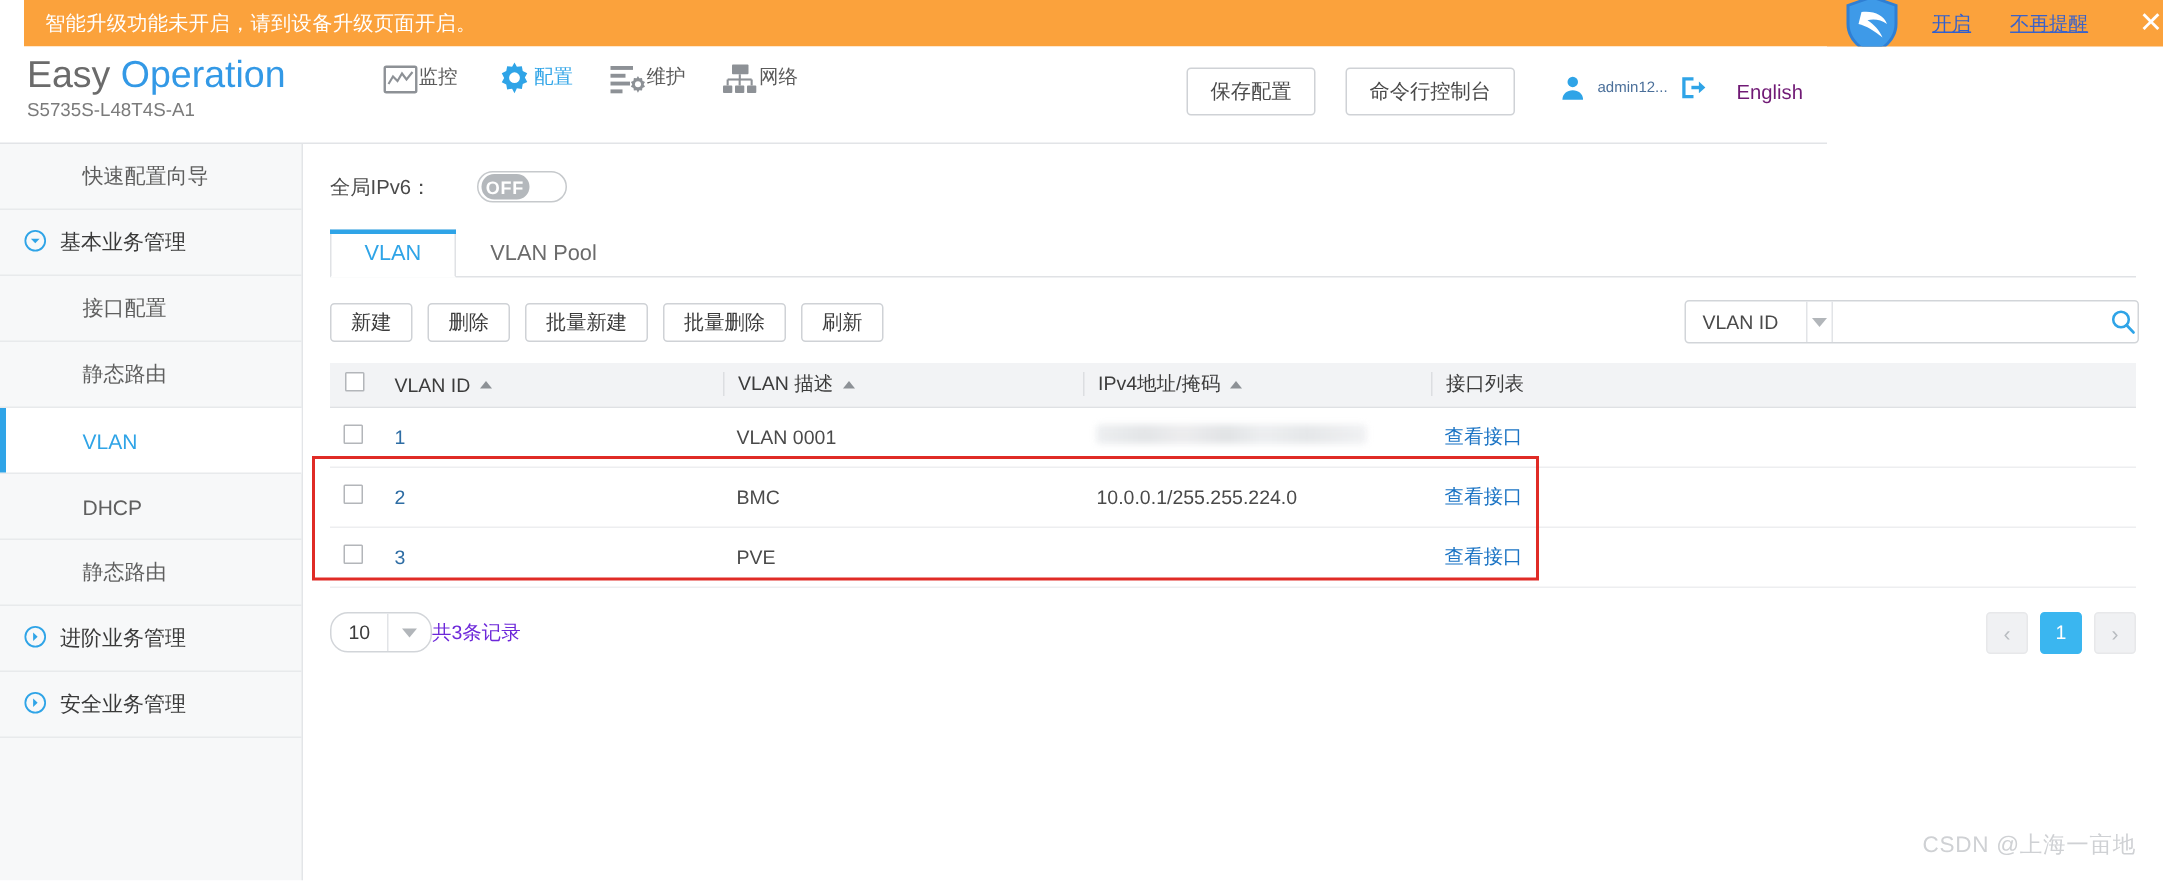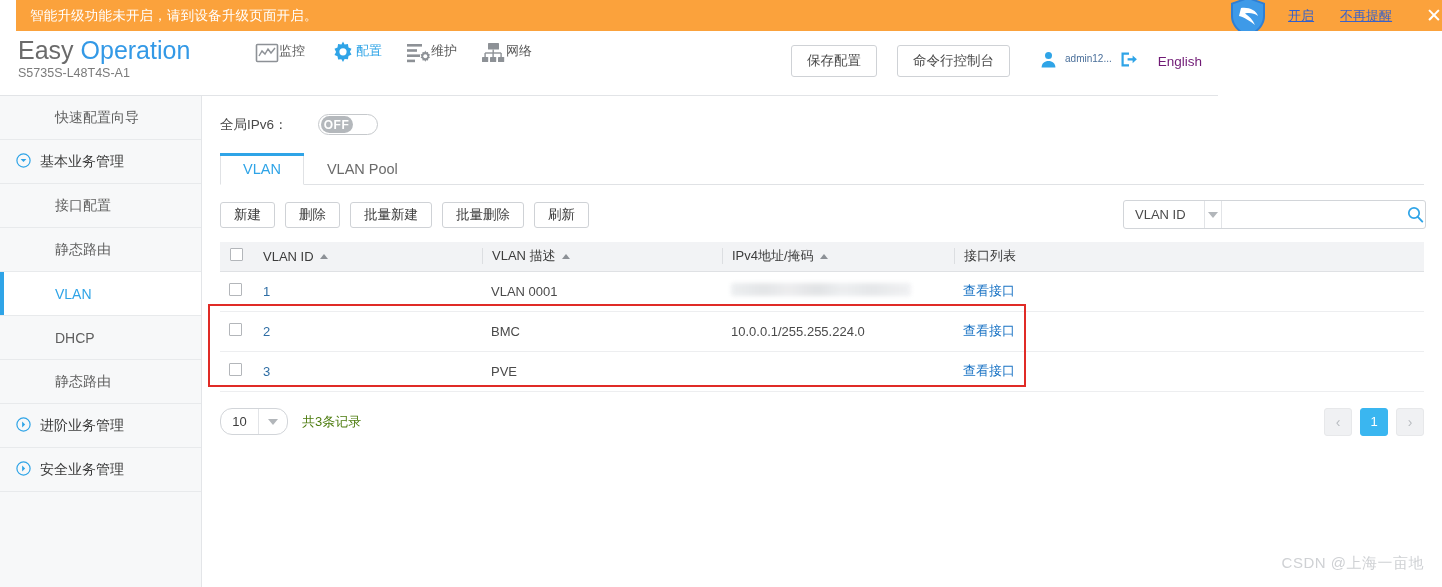--- a/index.html
+++ b/index.html
@@ -196,21 +196,21 @@
     display:flex; align-items:center; height:27px; border:1px solid #d2d5d9;
     border-radius:12px; background:#fff; cursor:pointer;
   }
   .page-size .val { width:37px; text-align:center; font-size:13px; color:#3c3c3c; }
   .page-size .sep { width:1px; height:25px; background:#e2e4e7; }
   .page-size .cr { width:28px; display:flex; align-items:center; justify-content:center; }
   .page-size .cr i {
     border-left:5px solid transparent; border-right:5px solid transparent;
     border-top:6px solid #b2b6ba; display:block;
   }
-  .total { font-size:13px; color:#4d7c0f; margin-left:14px; }
+  .total { font-size:13px; color:#6d28d9; }
   .pgnav { margin-left:auto; display:flex; align-items:center; }
   .pgbtn {
     width:28px; height:28px; border-radius:3px; background:#f0f1f3;
     display:flex; align-items:center; justify-content:center; margin-left:8px;
     color:#b8bcc0; font-size:14px; cursor:pointer; border:1px solid #e7e8ea;
   }
   .pgbtn.current { background:#3ab6f0; color:#fff; border-color:#3ab6f0; font-size:13px; }
 
   .watermark {
     position:absolute; right:18px; bottom:14px; font-size:15px; color:#cfd1d4;

